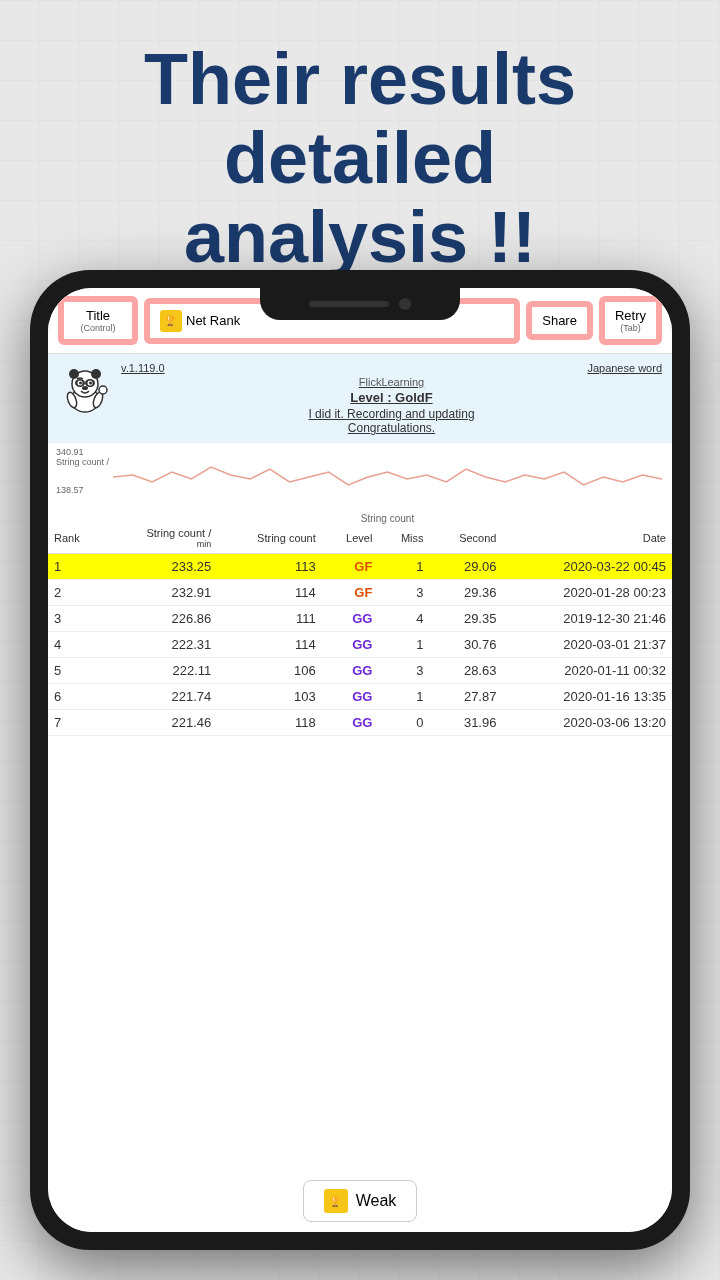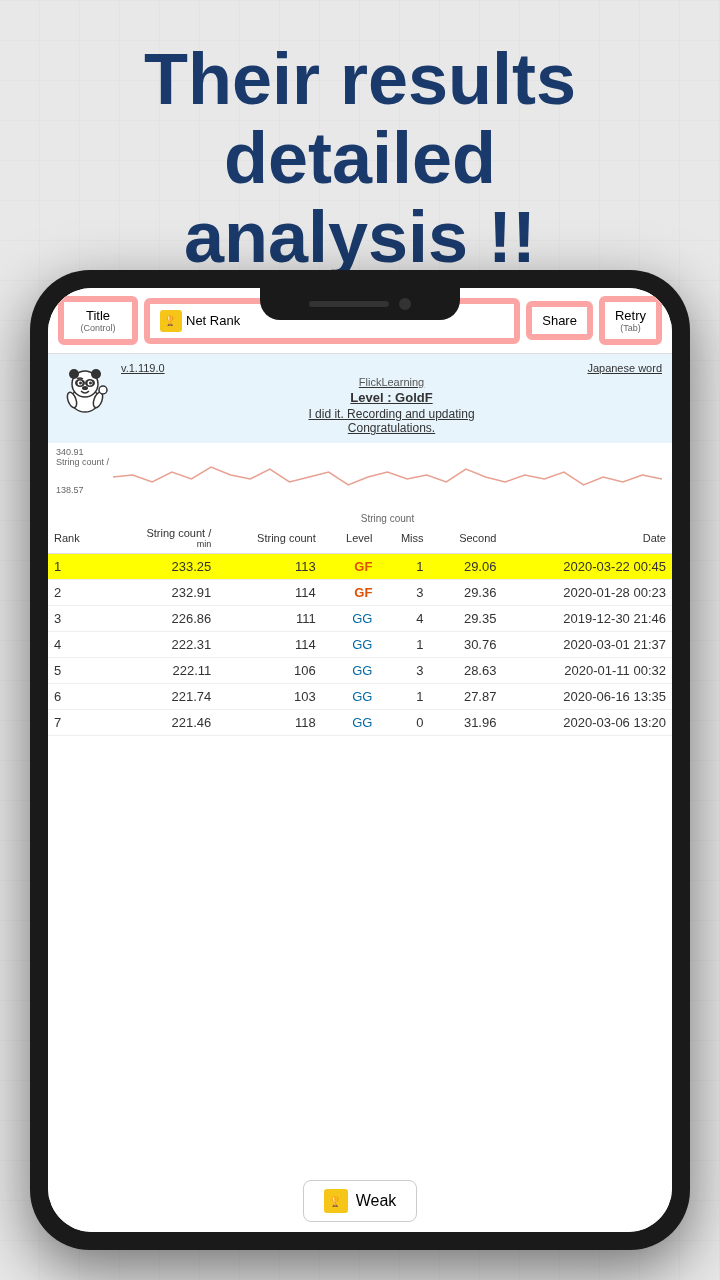--- a/index.html
+++ b/index.html
@@ -290,21 +290,21 @@
       text-align: right;
       font-size: 13px;
       color: #333;
     }
 
     tbody td:first-child {
       text-align: left;
     }
 
     .td-gf { color: #e05000; font-weight: bold; }
-    .td-gg { color: #0369a1; font-weight: normal; }
+    .td-gg { color: #6d28d9; font-weight: bold; }
 
     
     .weak-area {
       display: flex;
       justify-content: center;
       padding: 10px;
       background: white;
       flex-shrink: 0;
     }
 
@@ -489,21 +489,21 @@
     <td>28.63</td>
     <td>2020-01-11 00:32</td>
   </tr>
               <tr>
     <td>6</td>
     <td>221.74</td>
     <td>103</td>
     <td class="td-gg">GG</td>
     <td>1</td>
     <td>27.87</td>
-    <td>2020-06-16 13:35</td>
+    <td>2020-01-16 13:35</td>
   </tr>
               <tr>
     <td>7</td>
     <td>221.46</td>
     <td>118</td>
     <td class="td-gg">GG</td>
     <td>0</td>
     <td>31.96</td>
     <td>2020-03-06 13:20</td>
   </tr>

